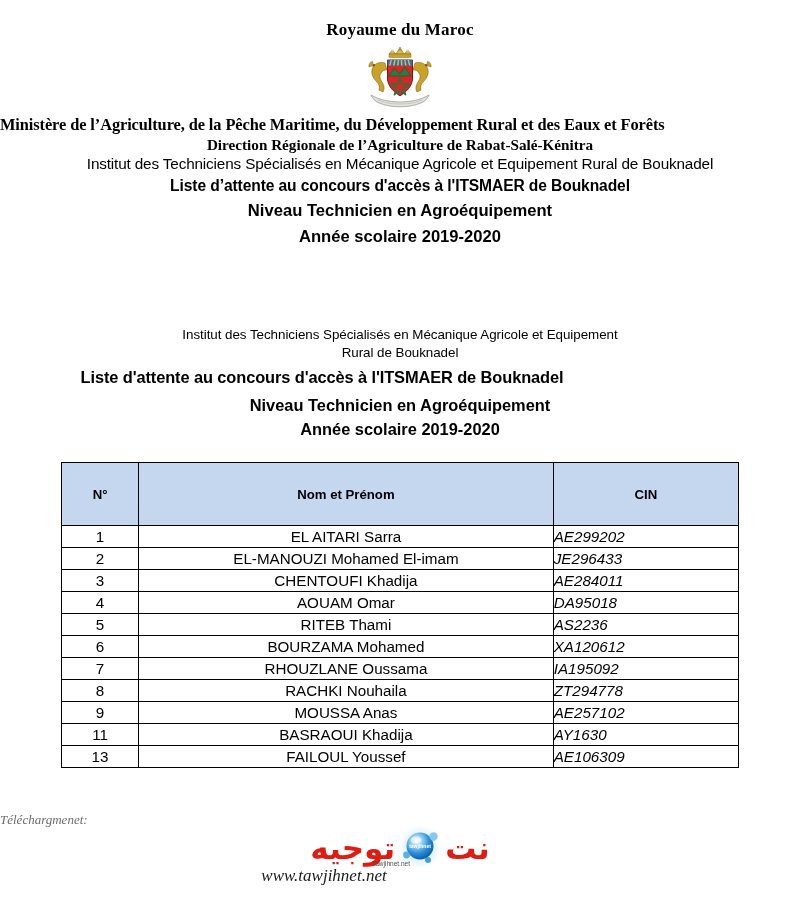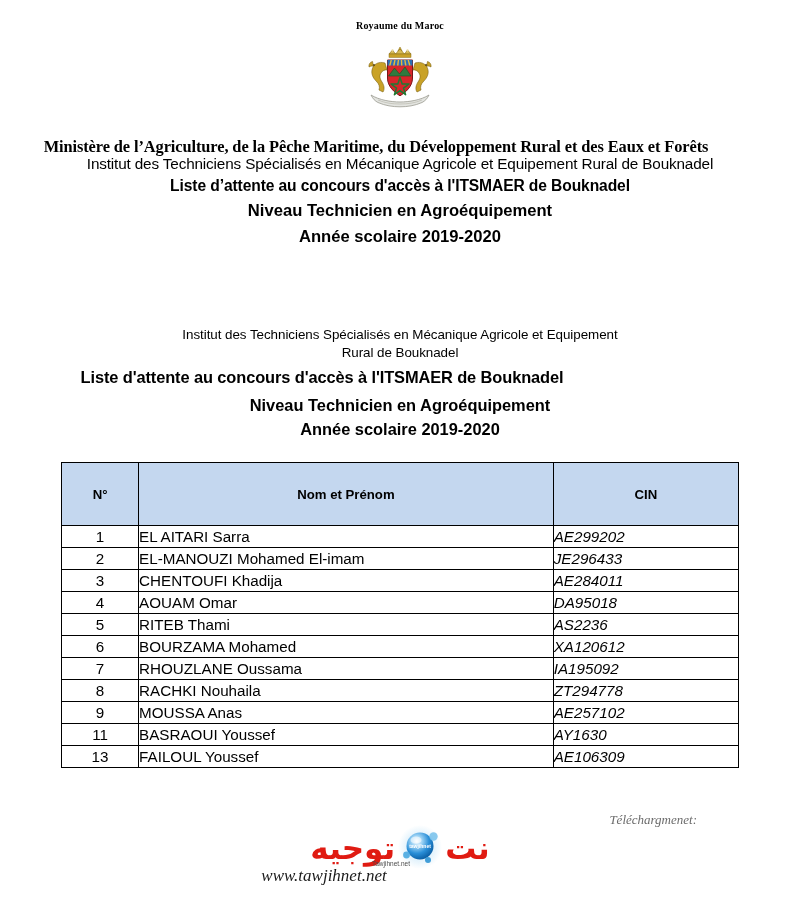--- a/index.html
+++ b/index.html
@@ -26,48 +26,46 @@
 
   
   .hdr-kingdom {
     position: absolute;
     top: 20px;
     left: 0;
     width: 800px;
     text-align: center;
     font-family: "Liberation Serif", serif;
     font-weight: bold;
-    font-size: 10px;
+    font-size: 17px;
     letter-spacing: 0.2px;
   }
 
   .emblem-wrap {
     position: absolute;
     top: 42px;
     left: 0;
     width: 800px;
     height: 70px;
     display: flex;
     align-items: center;
     justify-content: center;
   }
   .emblem-wrap svg { display: block; }
 
   .hdr-ministry {
     position: absolute;
     top: 114px;
     left: 0;
     width: 752px;
-    text-align: center;
     font-family: "Liberation Serif", serif;
     font-weight: bold;
     font-size: 16.4px;
     line-height: 21px;
     letter-spacing: -0.1px;
-    margin-top: 22px;
   }
   .hdr-direction {
     position: absolute;
     top: 135px;
     left: 0;
     width: 800px;
     text-align: center;
     font-family: "Liberation Serif", serif;
     font-weight: bold;
     font-size: 15.2px;
@@ -202,21 +200,21 @@
     height: 21px;
     font-size: 15.2px;
     vertical-align: middle;
     background: #ffffff;
   }
   td.num {
     text-align: center;
     font-size: 13.6px;
   }
   td.name {
-    text-align: left;
+    text-align: center;
     padding-left: 6px;
     white-space: nowrap;
   }
   td.cin {
     text-align: left;
     padding-left: 6px;
     white-space: nowrap;
     font-style: italic;
   }
 
@@ -227,26 +225,25 @@
     top: 0;
     width: 800px;
     height: 899px;
     pointer-events: none;
   }
   .wm-telech {
     position: absolute;
     top: 812px;
     left: 0;
     width: 661px;
-    text-align: right;
+    text-align: left;
     font-family: "Liberation Serif", serif;
     font-style: italic;
     font-size: 13px;
     color: #6b6b6b;
-    padding-left: 36px;
   }
   .wm-logo-row {
     position: absolute;
     top: 826px;
     left: 0;
     width: 800px;
     height: 44px;
     display: flex;
     align-items: center;
     justify-content: center;
@@ -335,20 +332,21 @@
         <circle cx="68" cy="22" r="0.9" fill="#4a3a08" stroke="none"></circle>
       </g>
 
       <path d="M13 52 c8 5 20 7 29 7 c9 0 21 -2 29 -7 c-2 4 -4 6 -7 7.5 c-7 3.2 -15 4.3 -22 4.3
                c-7 0 -15 -1.1 -22 -4.3 C17 58 15 56 13 52 z" fill="#e3e4e0" stroke="#9a9a90" stroke-width="0.8"></path>
       <path d="M20 57 c7 3 14 4 22 4 c8 0 15 -1 22 -4" fill="none" stroke="#b9b9ae" stroke-width="0.7"></path>
     </svg>
   </div>
 
   <div class="hdr-ministry">Ministère de l’Agriculture, de la Pêche Maritime, du Développement Rural et des Eaux et Forêts</div>
+  <div class="hdr-direction">Direction Régionale de l’Agriculture de Rabat-Salé-Kénitra</div>
   <div class="hdr-institute">Institut des Techniciens Spécialisés en Mécanique Agricole et Equipement Rural de Bouknadel</div>
   <div class="hdr-liste1">Liste d’attente  au concours d'accès à l'ITSMAER de Bouknadel</div>
   <div class="hdr-niveau1">Niveau Technicien en Agroéquipement</div>
   <div class="hdr-annee1">Année scolaire 2019-2020</div>
 
   <div class="sub-institute">Institut des Techniciens Spécialisés en Mécanique Agricole et Equipement Rural de Bouknadel</div>
   <div class="sub-liste">Liste d'attente  au concours d'accès à l'ITSMAER de Bouknadel</div>
   <div class="sub-niveau">Niveau Technicien en Agroéquipement</div>
   <div class="sub-annee">Année scolaire 2019-2020</div>
 
@@ -407,21 +405,21 @@
             <td class="name">RACHKI  Nouhaila</td>
             <td class="cin">ZT294778</td>
           </tr>
           <tr>
             <td class="num">9</td>
             <td class="name">MOUSSA  Anas</td>
             <td class="cin">AE257102</td>
           </tr>
           <tr>
             <td class="num">11</td>
-            <td class="name">BASRAOUI  Youssef</td>
+            <td class="name">BASRAOUI  Khadija</td>
             <td class="cin">AY1630</td>
           </tr>
           <tr>
             <td class="num">13</td>
             <td class="name">FAILOUL  Youssef</td>
             <td class="cin">AE106309</td>
           </tr>
         </tbody>
     </table>
   </div>

